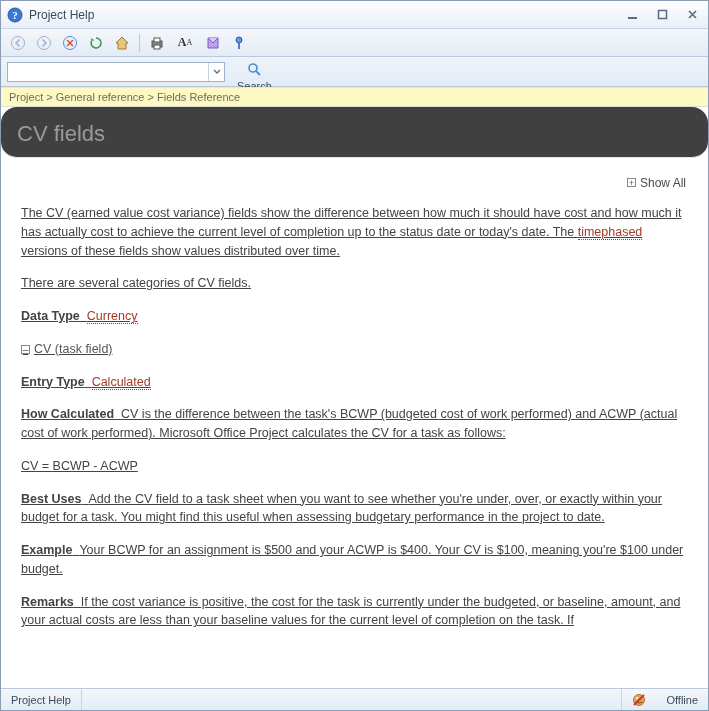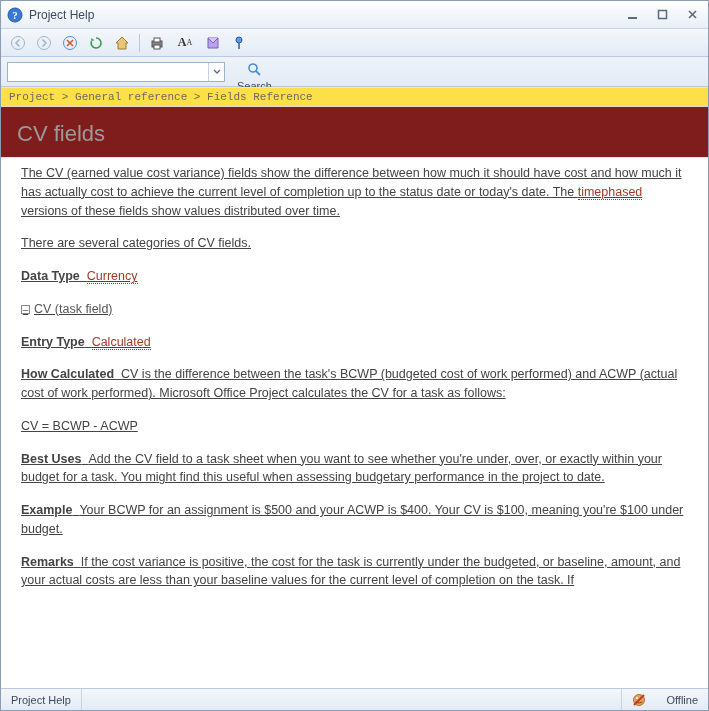--- a/index.html
+++ b/index.html
@@ -78,28 +78,29 @@
   }
   .content-wrap {
     flex:1; display:flex; overflow:hidden; position:relative;
     border-top: 1px solid #dfe6ef;
   }
   .content-scroll {
     flex:1; overflow-y: scroll;
     scrollbar-width: auto;
   }
   .breadcrumb {
-    background:#fde047; border-bottom:1px solid #dfdcd0;
-    padding: 3px 8px; color:#6c6a5e; font-size:11px;font-family:Liberation Mono, monospace;
+    background:#fef9c3; border-bottom:1px solid #dfdcd0;
+    padding: 3px 8px; color:#6c6a5e; font-size:11px;
   }
   .breadcrumb a { color:#6c6a5e; text-decoration:none; }
   .page-title {
     padding: 14px 16px 10px 16px;
     border-bottom: 1px solid #e5e5e5;
-    background:#7f1d1d;
+    background:#404040;
+    border-radius:16px;
   }
   .page-title h1 {
     margin:0; font-weight:normal;
     font-family: 'Segoe UI', Tahoma, sans-serif;
     font-size: 22px; color:#9a9a9a;
   }
   .showall {
     text-align:right; padding: 18px 22px 8px 0;
     color:#4a4a4a; font-size:12px;
   }
@@ -261,20 +262,23 @@
     <div class="content-scroll">
 
       <div class="breadcrumb">
         <a>Project</a><span> &gt; </span><a>General reference</a><span> &gt; </span><a>Fields Reference</a>
       </div>
 
       <div class="page-title">
         <h1>CV fields</h1>
       </div>
 
+      <div class="showall">
+        <span class="plusbox">+</span><span>Show All</span>
+      </div>
 
       <div class="body-text">
         <p>
           <span>The CV (earned value cost variance) fields show the difference between how much it should have cost and how much it has actually cost to achieve the current level of completion up to the status date or today's date. The </span><a class="link-term">timephased</a><span> versions of these fields show values distributed over time.</span>
         </p>
         <p>There are several categories of CV fields.</p>
         <p>
           <span class="label-bold">Data Type</span>&nbsp;&nbsp;<a class="link-term">Currency</a>
         </p>
         <div class="section-toggle">

